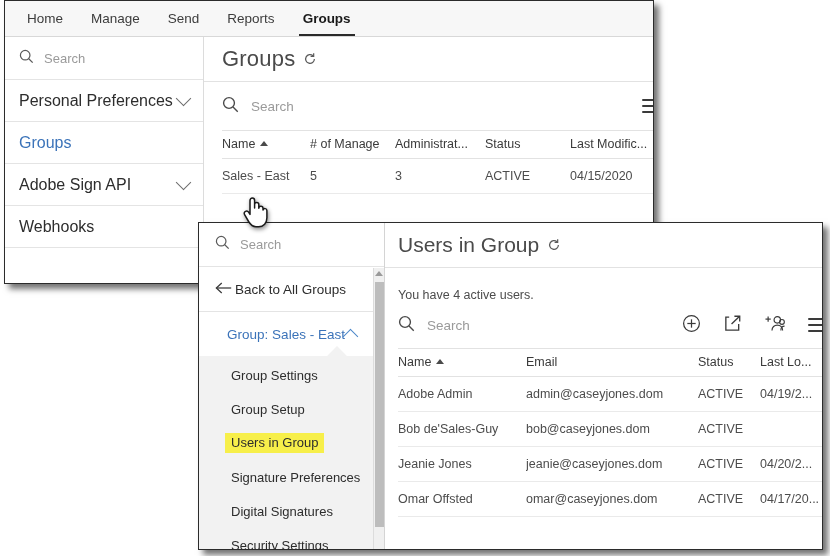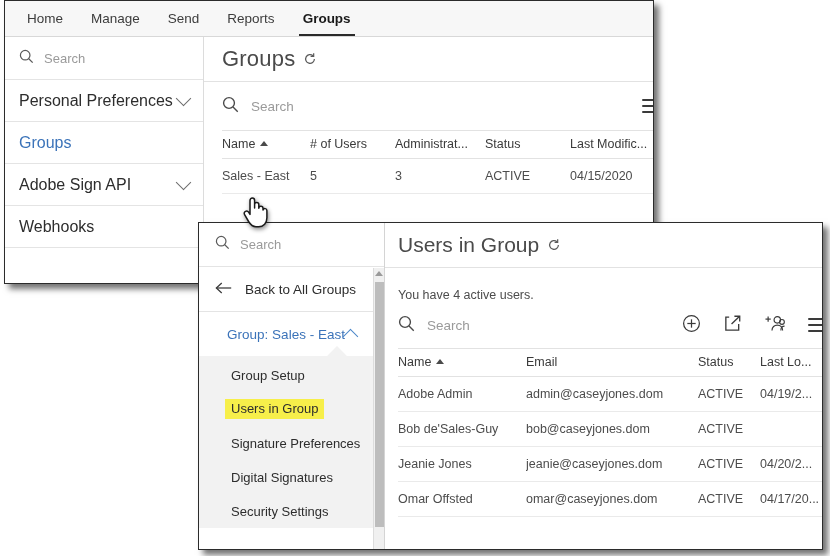--- a/index.html
+++ b/index.html
@@ -161,21 +161,21 @@
   }
   .w2-side-search {
     height: 44px;
     display: flex; align-items: center;
     padding: 0 16px; gap: 10px;
     border-bottom: 1px solid #e4e4e4;
   }
   .w2-side-search .ph { font-size: 13px; color: #9a9a9a; }
   .w2-back {
     height: 45px;
-    display: flex; align-items: center; gap: 12px;
+    display: flex; align-items: center; gap: 2px;
     padding: 0 16px;
     font-size: 13.5px; color: #2d2d2d;
     border-bottom: 1px solid #e4e4e4;
     cursor: pointer;
   }
   .w2-group {
     height: 44px;
     display: flex; align-items: center; justify-content: center;
     padding: 0 16px;
     font-size: 13.5px; color: #3b73b9;
@@ -349,21 +349,21 @@
             <colgroup>
               <col style="width:88px">
                 <col style="width:85px">
                 <col style="width:90px">
                 <col style="width:85px">
                 <col style="width:92px">
             </colgroup>
             <thead>
               <tr>
                 <th><span>Name</span><span class="sort-caret"></span></th>
-                <th><span># of Users</span></th>
+                <th><span># of Manage</span></th>
                 <th><span>Administrat...</span></th>
                 <th><span>Status</span></th>
                 <th><span>Last Modific...</span></th>
               </tr>
             </thead>
             <tbody>
               <tr>
                 <td>Sales - East</td>
                 <td>5</td>
                 <td>3</td>
@@ -401,20 +401,23 @@
         </span>
         <span>Back to All Groups</span>
       </div>
 
       <div class="w2-group">
         <span>Group: Sales - East</span>
         <span class="chev-up"></span>
       </div>
 
       <div class="w2-submenu">
+        <div class="w2-sub-item">
+          <span>Group Settings</span>
+        </div>
         <div class="w2-sub-item">
           <span>Group Setup</span>
         </div>
         <div class="w2-sub-item">
           <span class="hl">Users in Group</span>
         </div>
         <div class="w2-sub-item">
           <span>Signature Preferences</span>
         </div>
         <div class="w2-sub-item">

